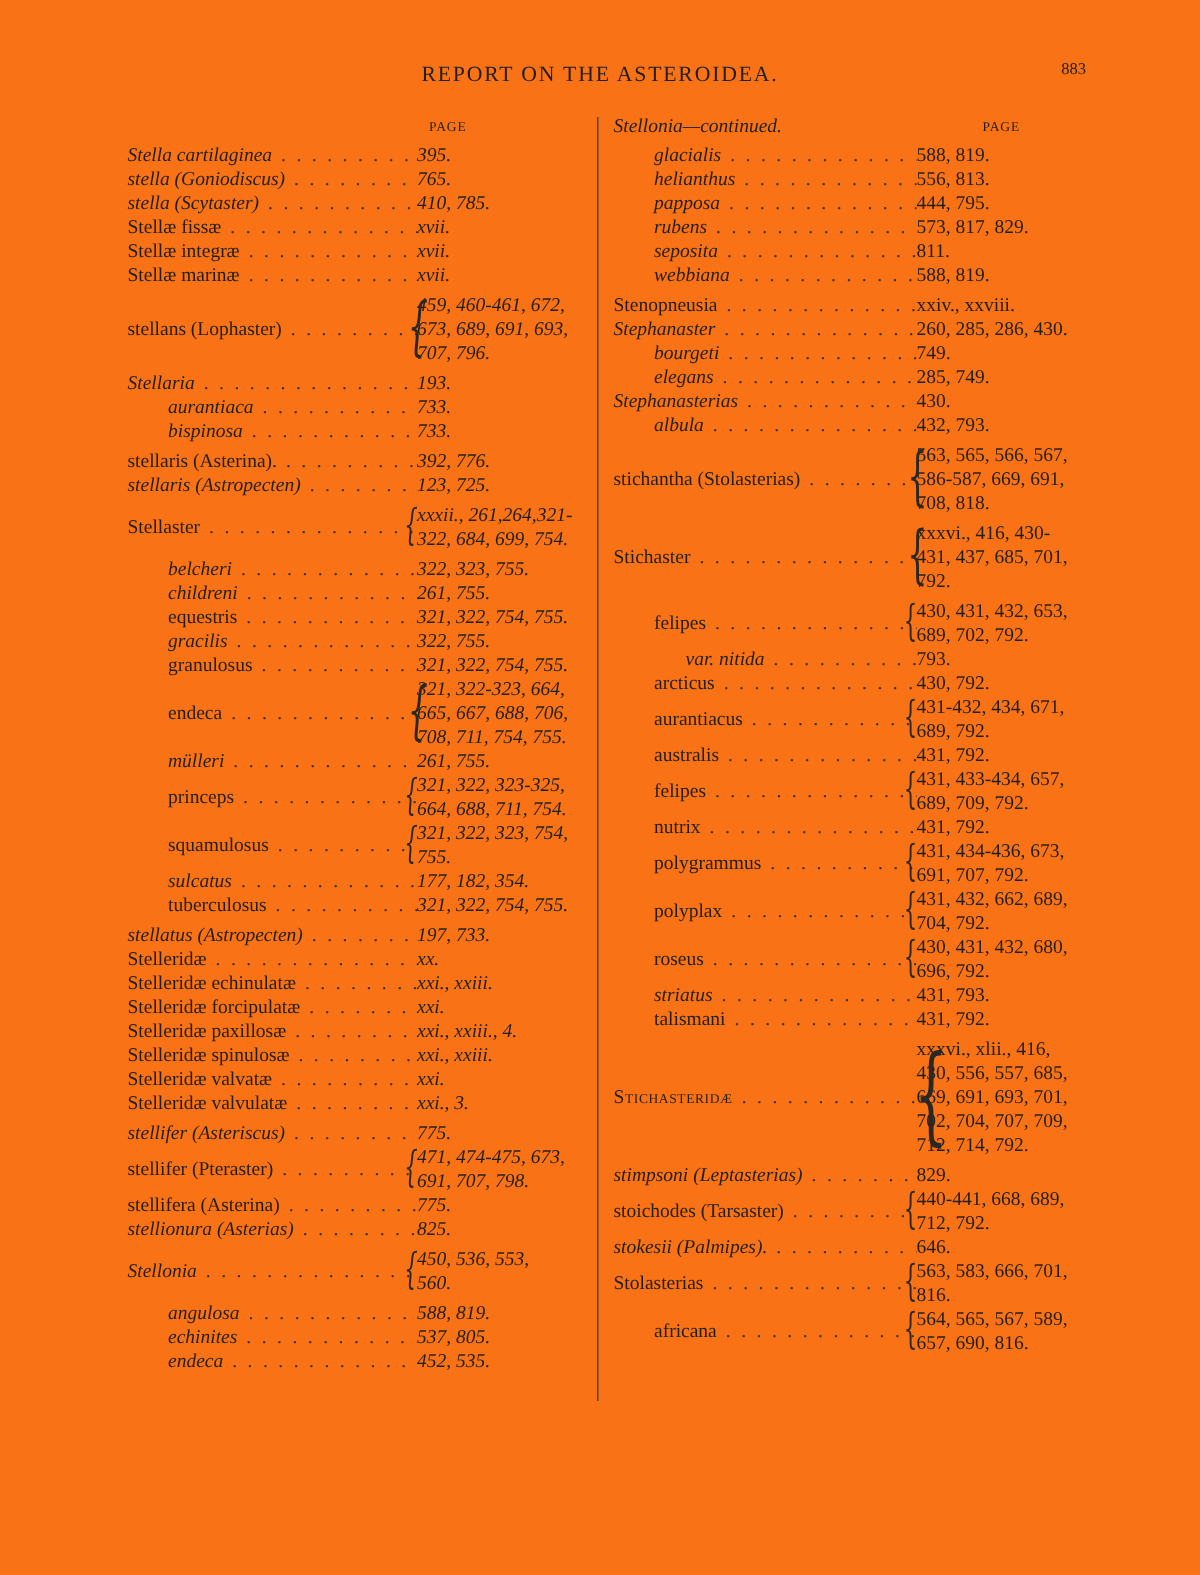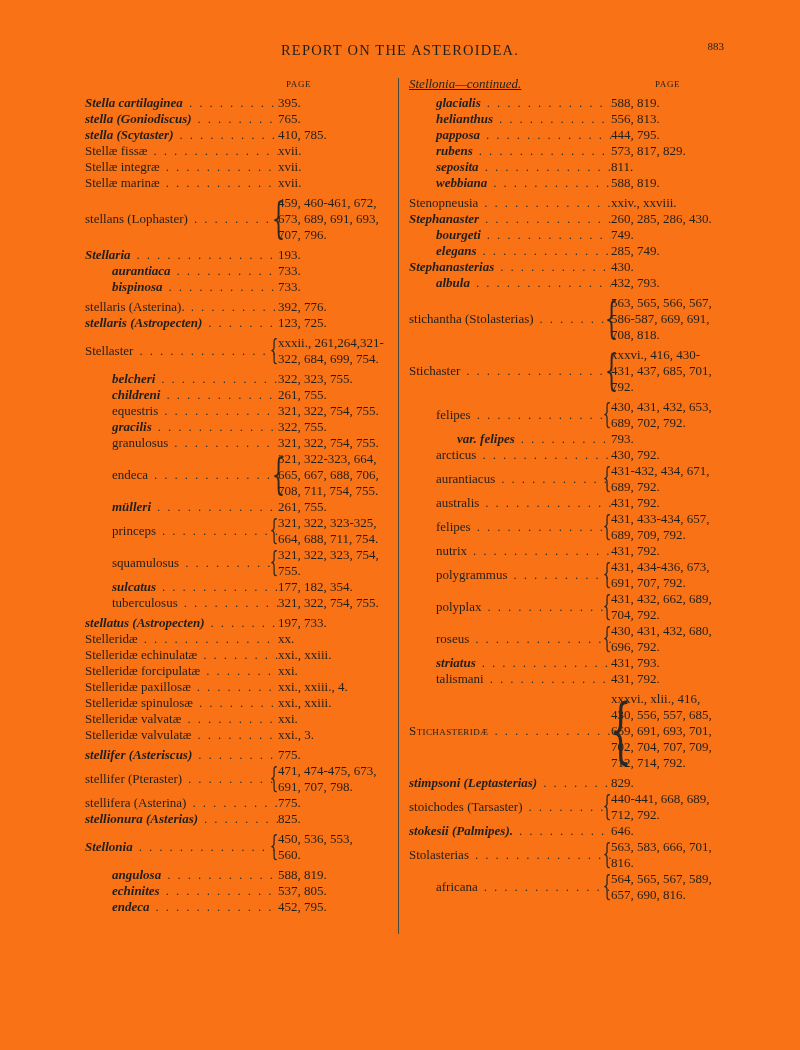--- a/index.html
+++ b/index.html
@@ -56,21 +56,21 @@
   .col-left  { width: 311px; }
   .col-right { width: 331px; }
 
   .col-head {
     display: flex;
     align-items: center;
     height: 16px;
     margin-bottom: 3px;
     font-size: 13px;
   }
-  .col-heading-text { font-style: italic; white-space: nowrap; text-decoration: underline; }
+  .col-heading-text { font-style: italic; white-space: nowrap; }
   .page-label {
     margin-left: auto;
     flex: 0 0 auto;
     font-size: 9px;
     letter-spacing: 0.6px;
     box-sizing: border-box;
   }
   .col-left  .page-label { width: 118px; padding-left: 8px; }
   .col-right .page-label { width: 129px; padding-left: 44px; }
 
@@ -79,38 +79,38 @@
     display: flex;
     align-items: center;
     min-height: 16px;
     line-height: 16px;
     font-size: 13px;
   }
   .entry.gap { margin-top: 4px; }
   .entry.indent-1 { padding-left: 27px; }
   .entry.indent-2 { padding-left: 48px; }
   .entry .name { flex: 0 0 auto; white-space: nowrap; }
-  .name.style-i  { font-style: italic; font-weight: bold; }
+  .name.style-i  { font-style: italic; }
   .name.style-sc { font-variant: small-caps; letter-spacing: 0.4px; }
   .leader {
     flex: 1 1 auto;
     min-width: 6px;
     overflow: hidden;
     white-space: nowrap;
     letter-spacing: 7px;
     padding-left: 6px;
     color: #333029;
     height: 16px;
   }
   .pages {
     flex: 0 0 auto;
     position: relative;
     box-sizing: border-box;
   }
-  .col-left  .pages { width: 118px; }
+  .col-left  .pages { width: 118px; font-style: italic; }
   .col-right .pages { width: 129px; }
   .page-line { display: block; white-space: nowrap; line-height: 16px; }
   .brace {
     position: absolute;
     top: 50%;
     left: -13px;
     transform: translateY(-52%) scaleX(0.5);
     line-height: 1;
     font-family: "DejaVu Serif", serif;
     font-weight: 400;
@@ -421,21 +421,21 @@
             <span class="name style-i">echinites</span>
             <span class="leader">........................................</span>
             <span class="pages">
               <span class="page-line">537, 805.</span>
             </span>
           </div>
           <div class="entry indent-1">
             <span class="name style-i">endeca</span>
             <span class="leader">........................................</span>
             <span class="pages">
-              <span class="page-line">452, 795.</span>
+              <span class="page-line">452, 535.</span>
             </span>
           </div>
         </div>
     </div>
 
     <div class="col col-right">
       <div class="col-head">
         <span class="col-heading-text">Stellonia—continued.</span>
         <span class="page-label">PAGE</span>
       </div>
@@ -547,21 +547,21 @@
           <div class="entry indent-1 gap">
             <span class="name style-r">felipes</span>
             <span class="leader">........................................</span>
             <span class="pages">
               <span class="brace" style="font-size: 28.4px;">{</span>
               <span class="page-line">430, 431, 432, 653,</span>
               <span class="page-line">689, 702, 792.</span>
             </span>
           </div>
           <div class="entry indent-2">
-            <span class="name style-i">var. felipes</span>
+            <span class="name style-i">var. nitida</span>
             <span class="leader">........................................</span>
             <span class="pages">
               <span class="page-line">793.</span>
             </span>
           </div>
           <div class="entry indent-1">
             <span class="name style-r">arcticus</span>
             <span class="leader">........................................</span>
             <span class="pages">
               <span class="page-line">430, 792.</span>

